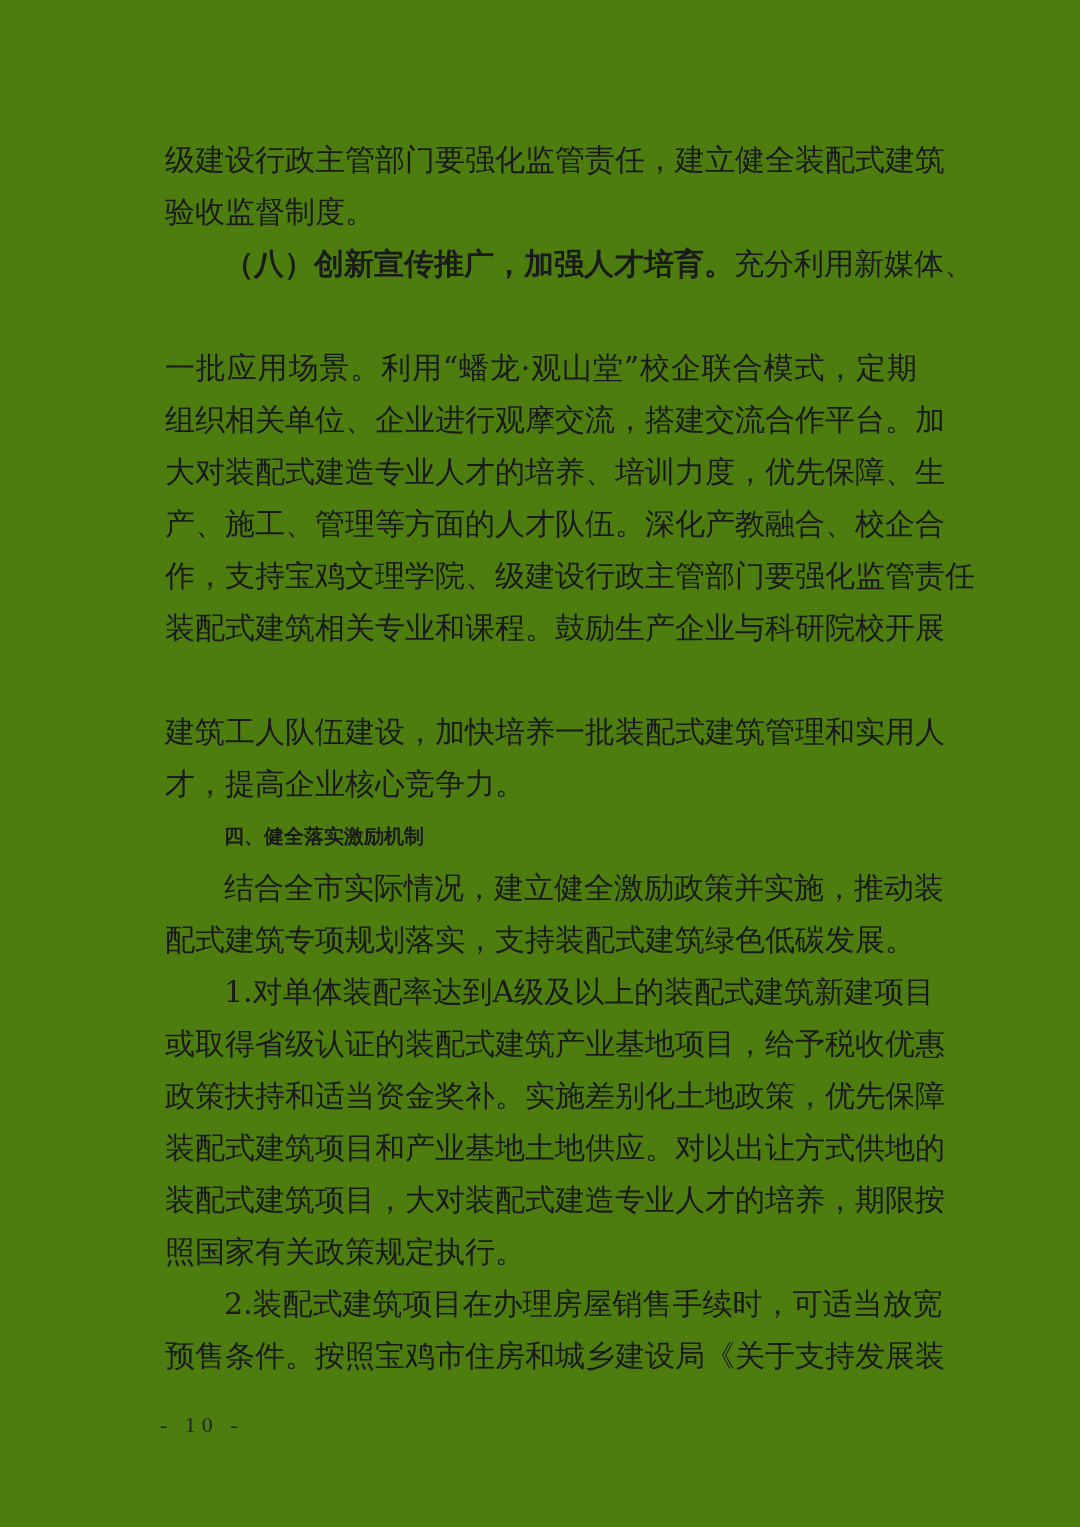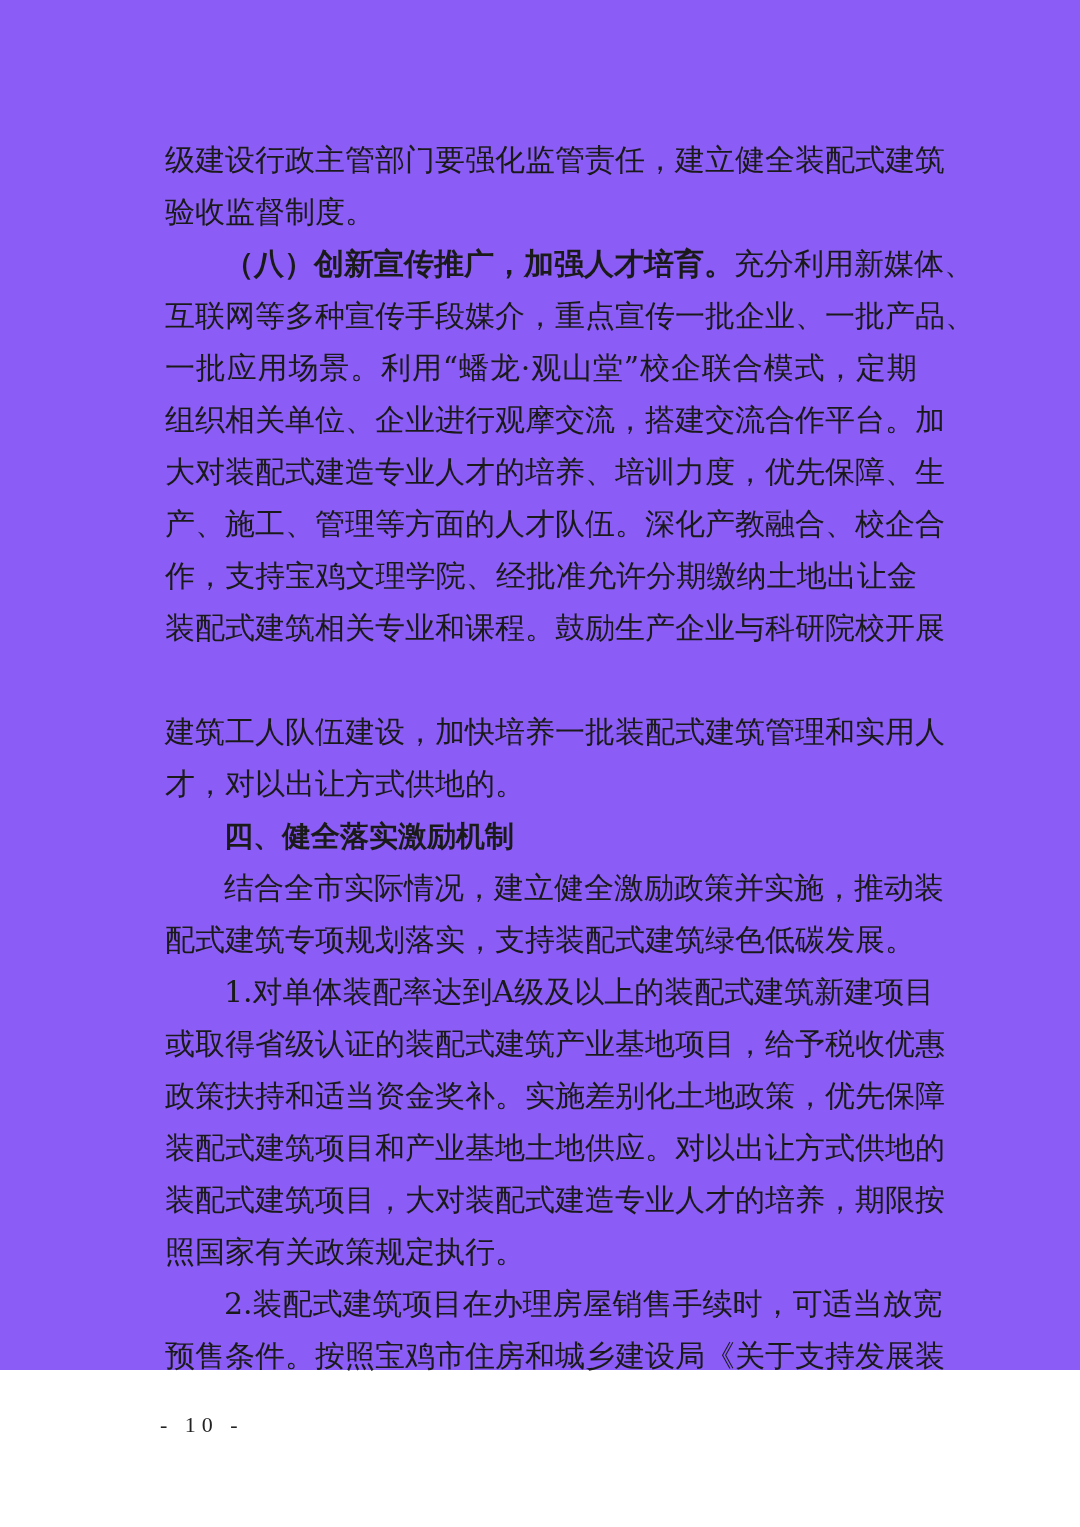--- a/index.html
+++ b/index.html
@@ -11,22 +11,22 @@
       width: 1080px;
       height: 1527px;
       position: relative;
       overflow: hidden;
       font-family: "DejaVu Serif", "Liberation Serif", serif;
       color: #1a1a1a;
     }
     .page {
       position: absolute;
       left: 0; top: 0;
-      width: 1080px; height: 1370px;
-      background: #8b5cf6;
+      width: 1080px; height: 1527px;
+      background: #4d7c0f;
       text-decoration: underline;
     }
     .line {
       position: absolute;
       left: 165px;
       width: 752px;
       height: 40px;
       font-size: 30px;
       line-height: 40px;
       white-space: nowrap;
@@ -41,21 +41,21 @@
       left: 224px;
       width: 693px;
     }
     .bold {
       font-weight: bold;
       margin-top: 12px;
     }
     .heading {
       font-family: "DejaVu Sans", "Liberation Sans", sans-serif;
       font-weight: bold;
-      font-size: 29px;
+      font-size: 20px;
     }
     .page-number {
       position: absolute;
       left: 160px;
       top: 1410px;
       font-size: 22px;
       line-height: 30px;
       letter-spacing: 6px;
       font-family: "Liberation Serif", "DejaVu Serif", serif;
       color: #222;
@@ -64,29 +64,28 @@
   </style>
 </head>
 <body>
 
 <div class="page">
 
   <div class="line" style="top:140px">级建设行政主管部门要强化监管责任，建立健全装配式建筑</div>
   <div class="line last" style="top:192px">验收监督制度。</div>
 
   <div class="line indent" style="top:244px"><span class="bold">（八）创新宣传推广，加强人才培育。</span><span>充分利用新媒体、</span></div>
-  <div class="line" style="top:296px">互联网等多种宣传手段媒介，重点宣传一批企业、一批产品、</div>
   <div class="line" style="top:348px">一批应用场景。利用“蟠龙·观山堂”校企联合模式，定期</div>
   <div class="line" style="top:400px">组织相关单位、企业进行观摩交流，搭建交流合作平台。加</div>
   <div class="line" style="top:452px">大对装配式建造专业人才的培养、培训力度，优先保障、生</div>
   <div class="line" style="top:504px">产、施工、管理等方面的人才队伍。深化产教融合、校企合</div>
-  <div class="line" style="top:556px">作，支持宝鸡文理学院、经批准允许分期缴纳土地出让金</div>
+  <div class="line" style="top:556px">作，支持宝鸡文理学院、级建设行政主管部门要强化监管责任</div>
   <div class="line" style="top:608px">装配式建筑相关专业和课程。鼓励生产企业与科研院校开展</div>
   <div class="line" style="top:712px">建筑工人队伍建设，加快培养一批装配式建筑管理和实用人</div>
-  <div class="line last" style="top:764px">才，对以出让方式供地的。</div>
+  <div class="line last" style="top:764px">才，提高企业核心竞争力。</div>
 
   <div class="line indent last heading" style="top:816px">四、健全落实激励机制</div>
 
   <div class="line last" style="top:920px">配式建筑专项规划落实，支持装配式建筑绿色低碳发展。</div>
   <div class="line indent" style="top:868px">结合全市实际情况，建立健全激励政策并实施，推动装</div>
 
   <div class="line indent" style="top:972px">1.对单体装配率达到A级及以上的装配式建筑新建项目</div>
   <div class="line" style="top:1024px">或取得省级认证的装配式建筑产业基地项目，给予税收优惠</div>
   <div class="line" style="top:1076px">政策扶持和适当资金奖补。实施差别化土地政策，优先保障</div>
   <div class="line" style="top:1128px">装配式建筑项目和产业基地土地供应。对以出让方式供地的</div>

